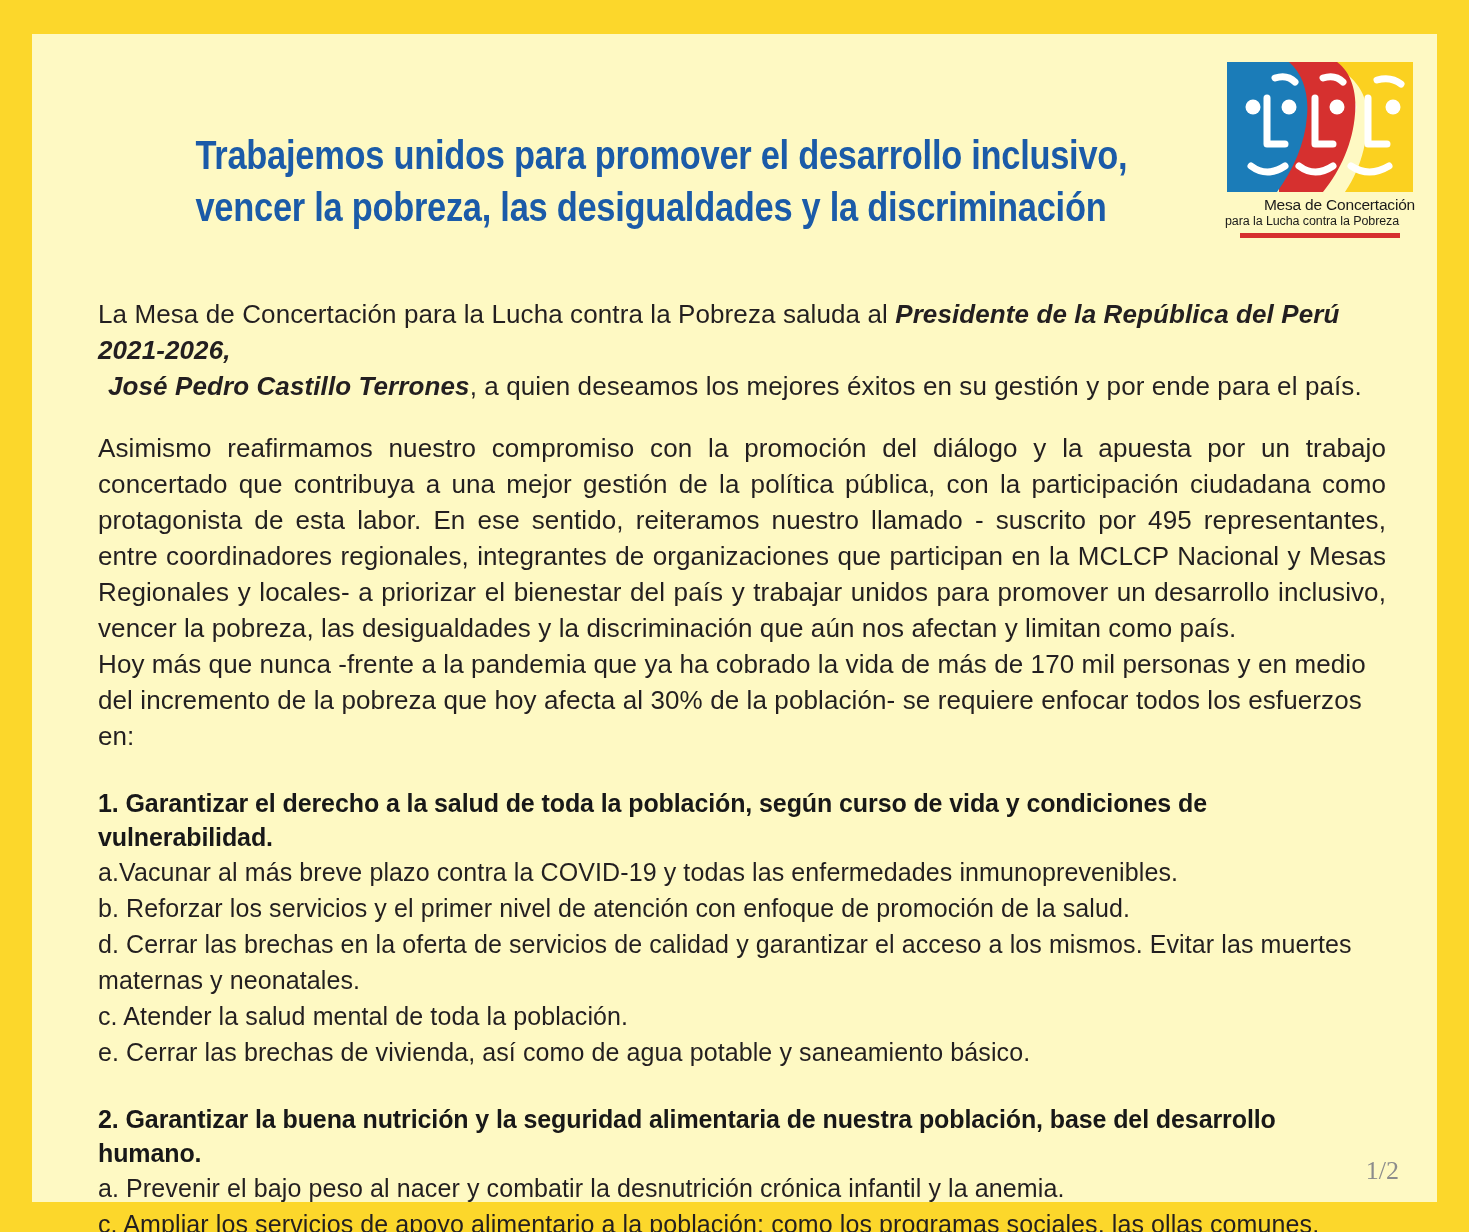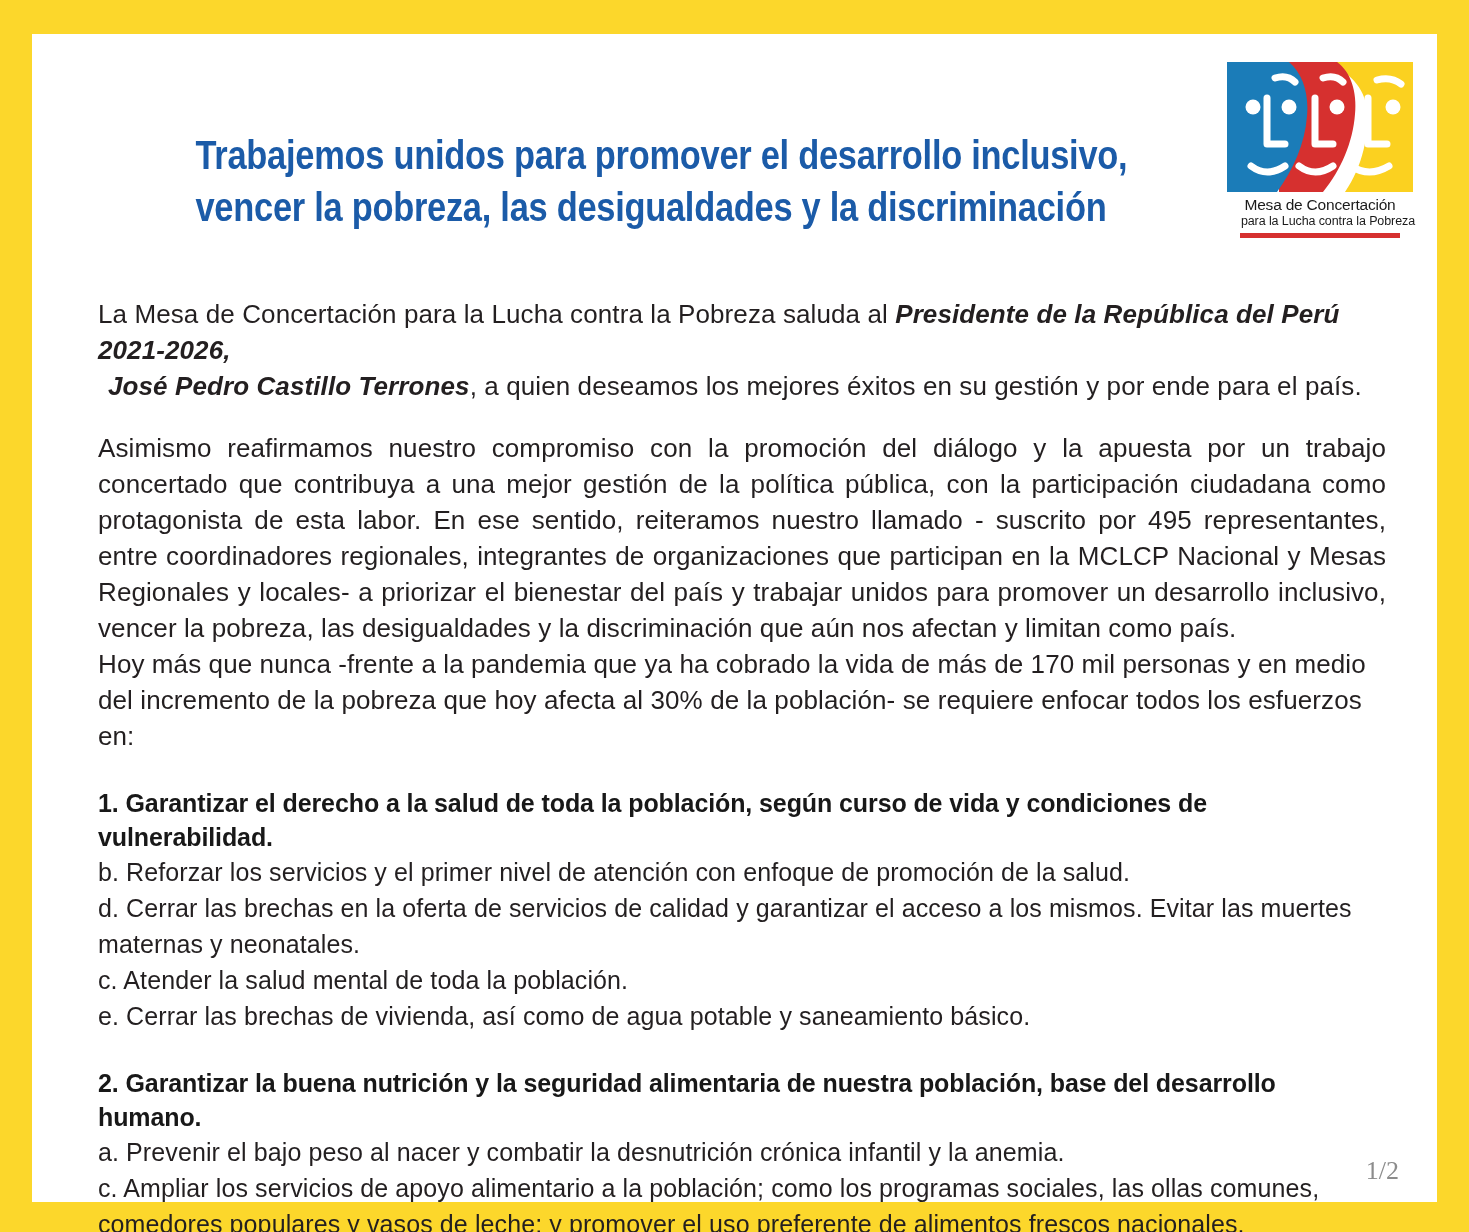--- a/index.html
+++ b/index.html
@@ -12,21 +12,21 @@
     overflow:hidden;
   }
 
   
   #page{
     position:absolute;
     left:32px;
     top:34px;
     width:1405px;
     height:1168px;
-    background:#ffffff;
+    background:#fef9c3;
     box-sizing:border-box;
   }
 
   
   #header{
     position:relative;
     height:238px;
   }
 
   #title-block{
@@ -58,29 +58,29 @@
   }
   #logo-mark{
     position:relative;
     width:186px;
     height:130px;
     margin:0 auto;
   }
   #logo-mark svg{display:block;}
   .logo-text-1{
     margin-top:4px;
-    text-align:center;
+    text-align:right;
     font-family:"Liberation Sans", sans-serif;
     font-size:15.5px;
     color:#1A1A1A;
     letter-spacing:-0.2px;
     line-height:18px;
   }
   .logo-text-2{
-    text-align:right;
+    text-align:left;
     font-family:"Liberation Sans", sans-serif;
     font-size:12.5px;
     color:#1A1A1A;
     letter-spacing:-0.1px;
     line-height:15px;
   }
   .logo-rule{
     margin:4px auto 0 auto;
     width:160px;
     height:5px;
@@ -189,20 +189,21 @@
 
     <div class="gap-md"></div>
 
     <p class="para justify">Asimismo reafirmamos nuestro compromiso con la promoción del diálogo y la apuesta por un trabajo concertado que contribuya a una mejor gestión de la política pública, con la participación ciudadana como protagonista de esta labor. En ese sentido, reiteramos nuestro llamado - suscrito por 495 representantes, entre coordinadores regionales, integrantes de organizaciones que participan en la MCLCP Nacional y Mesas Regionales y locales- a priorizar el bienestar del país y trabajar unidos para promover un desarrollo inclusivo, vencer la pobreza, las desigualdades y la discriminación que aún nos afectan y limitan como país.</p>
 
     <p class="para">Hoy más que nunca -frente a la pandemia que ya ha cobrado la vida de más de 170 mil personas y en medio del incremento de la pobreza que hoy afecta al 30% de la población- se requiere enfocar todos los esfuerzos en:</p>
 
     <div class="gap-lg"></div>
 
     <h2 class="heading">1. Garantizar el derecho a la salud de toda la población, según curso de vida y condiciones de vulnerabilidad.</h2>
+    <p class="item">a.Vacunar al más breve plazo contra la COVID-19 y todas las enfermedades inmunoprevenibles.</p>
     <p class="item">b. Reforzar los servicios y el primer nivel de atención con enfoque de promoción de la salud.</p>
     <p class="item">d. Cerrar las brechas en la oferta de servicios de calidad y garantizar el acceso a los mismos. Evitar las muertes maternas y neonatales.</p>
     <p class="item">c. Atender la salud mental de toda la población.</p>
     <p class="item">e. Cerrar las brechas de vivienda, así como de agua potable y saneamiento básico.</p>
 
     <div class="gap-lg"></div>
 
     <h2 class="heading">2. Garantizar la buena nutrición y la seguridad alimentaria de nuestra población, base del desarrollo humano.</h2>
     <p class="item">a. Prevenir el bajo peso al nacer y combatir la desnutrición crónica infantil y la anemia.</p>
     <p class="item">c. Ampliar los servicios de apoyo alimentario a la población; como los programas sociales, las ollas comunes, comedores populares y vasos de leche;  y promover el uso preferente de alimentos frescos nacionales.</p>

